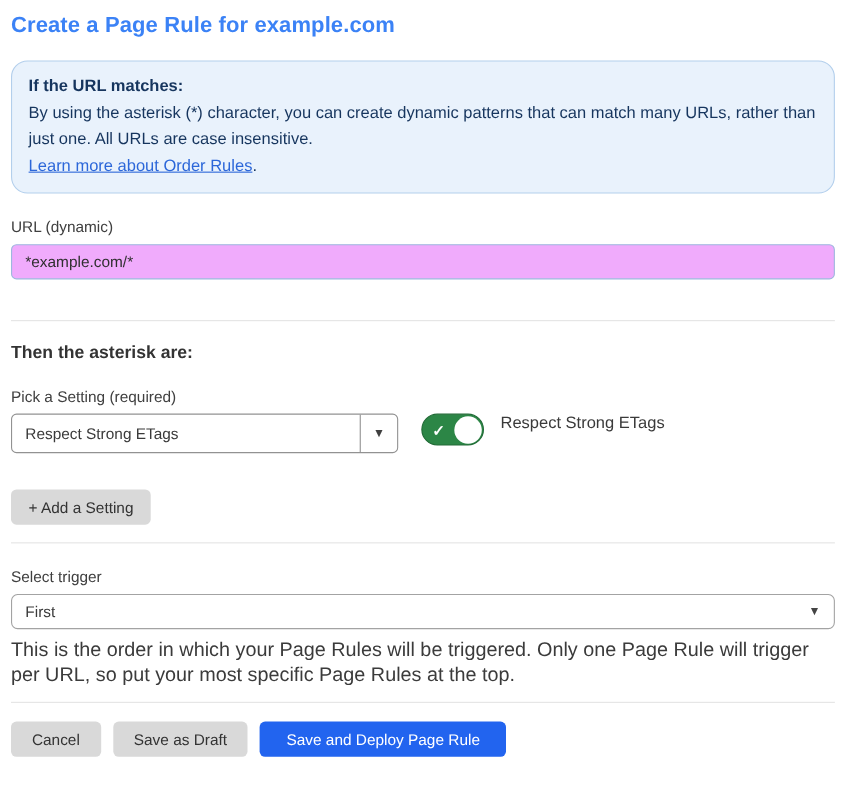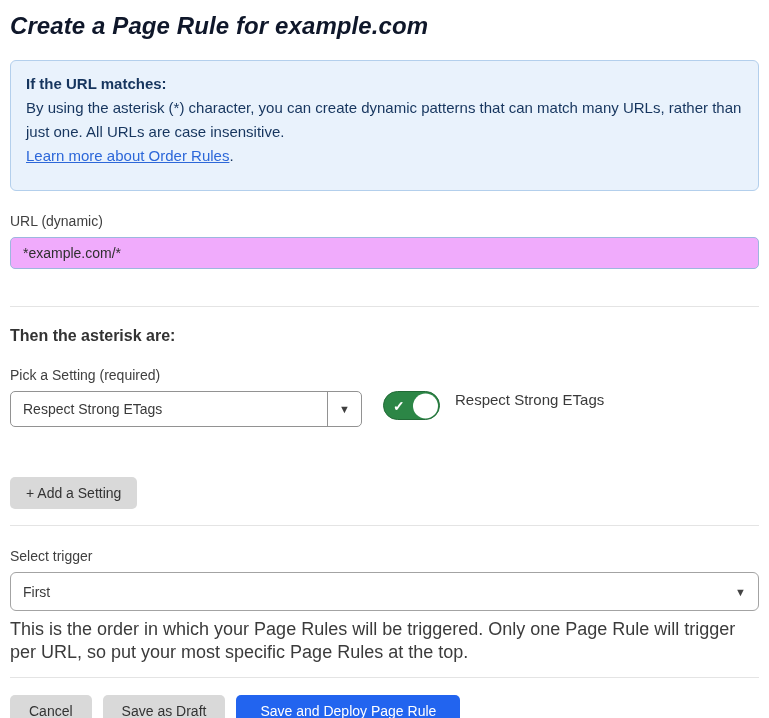--- a/index.html
+++ b/index.html
@@ -6,34 +6,33 @@
   html, body {
     width: 769px; height: 718px;
     background: #ffffff;
     font-family: "Liberation Sans", sans-serif;
     color: #333333;
     overflow: hidden;
   }
   .container { padding: 12px 10px 0 10px; }
 
   .page-title {
-    font-size: 24px;
+    font-size: 20px;
     font-weight: 700;
-    color: #0f172a;
+    color: #3b82f6;
     letter-spacing: 0.1px;
     margin-bottom: 20px;
-    font-style: italic;
   }
 
   
   .info-box {
     background: #e9f2fc;
     border: 1px solid #b3cfec;
-    border-radius: 6px;
-    padding: 11px 15px 22px 15px;
+    border-radius: 15px;
+    padding: 11px 15px 12px 15px;
     color: #16355e;
     font-size: 15px;
     line-height: 24px;
   }
   .info-box .info-heading { font-weight: 700; }
   .info-box a {
     color: #2c67d9;
     text-decoration: underline;
     cursor: pointer;
   }
@@ -137,36 +136,36 @@
     background: #ffffff;
     border-radius: 50%;
   }
   .toggle-label {
     margin-left: 15px;
     font-size: 15px;
     color: #3a3a3a;
   }
 
   .add-setting-btn {
-    margin-top: 50px;
+    margin-top: 33px;
     height: 32px;
     padding: 0 16px;
     background: #d9d9d9;
     border: none;
     border-radius: 5px;
     font-size: 14px;
     color: #333333;
     font-family: "Liberation Sans", sans-serif;
     cursor: pointer;
   }
 
   
   .select-2 {
     width: 749px;
-    height: 39px;
+    height: 32px;
     justify-content: space-between;
     align-items: center;
     padding: 0 12px;
     border-color: #a3a3a3;
     border-radius: 6px;
   }
   .select-2 .select-value { font-size: 14px; color: #3a3a3a; }
   .select-2 .select-arrow { font-size: 11px; color: #444444; }
 
   .help-text {

